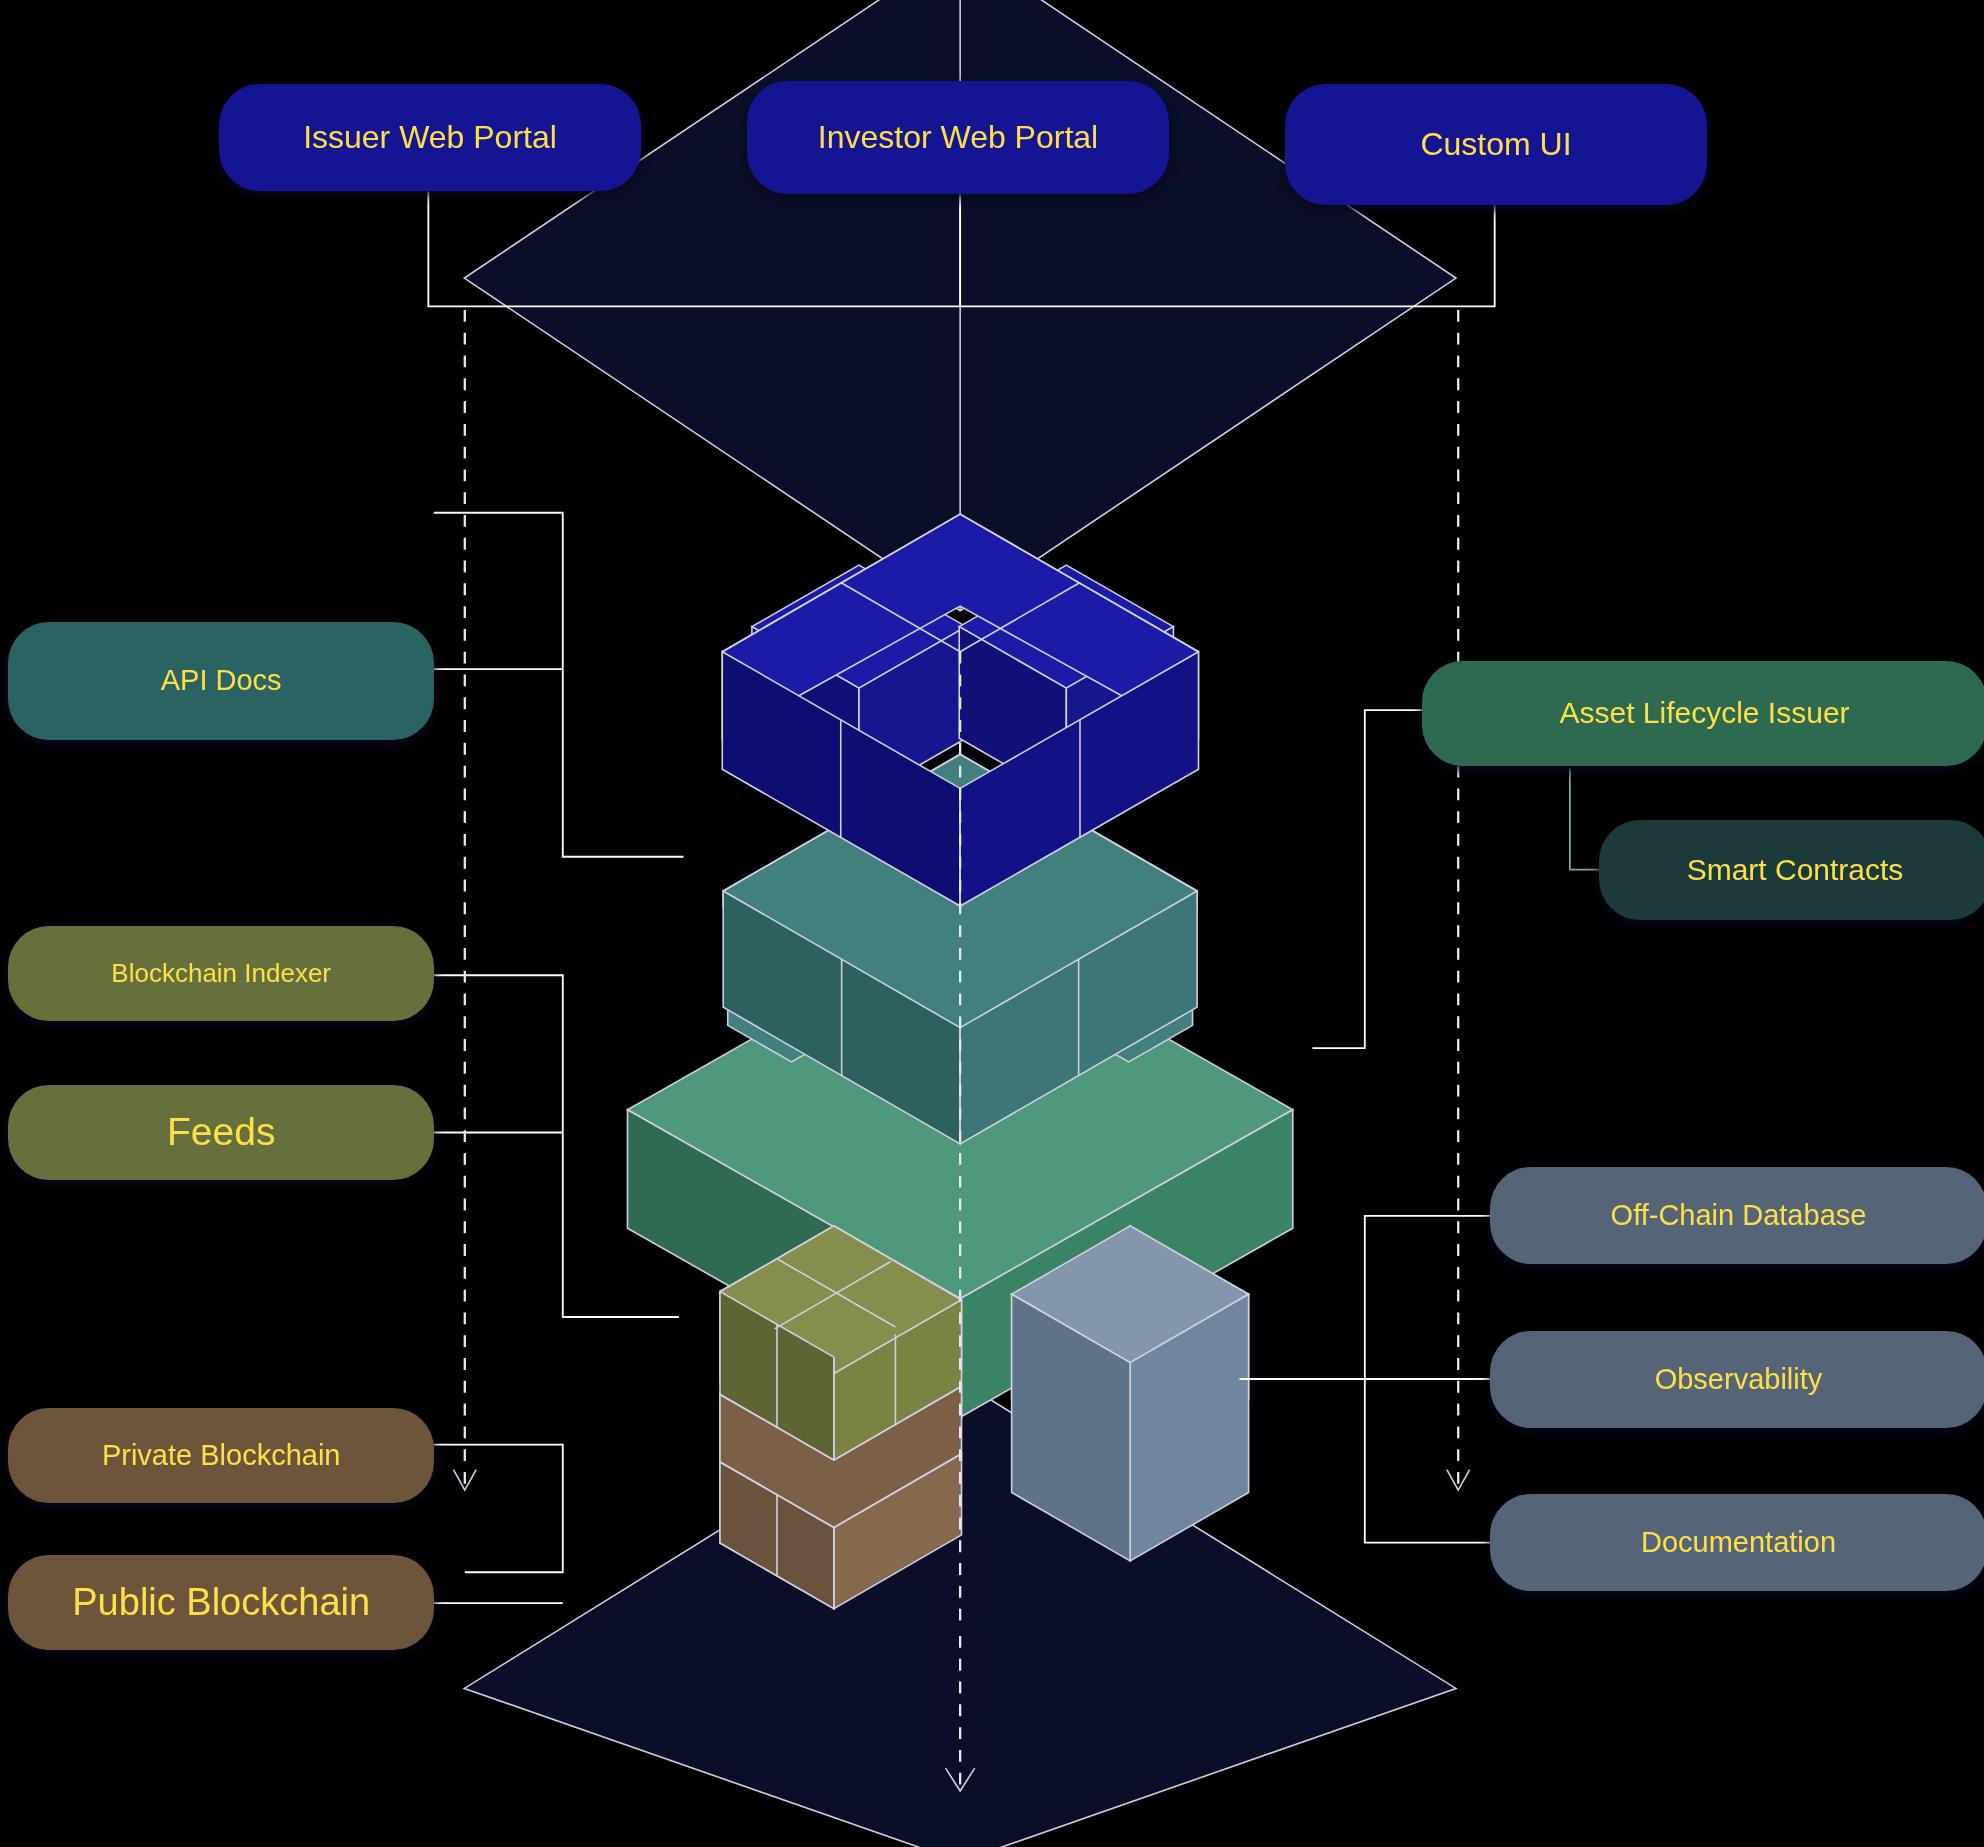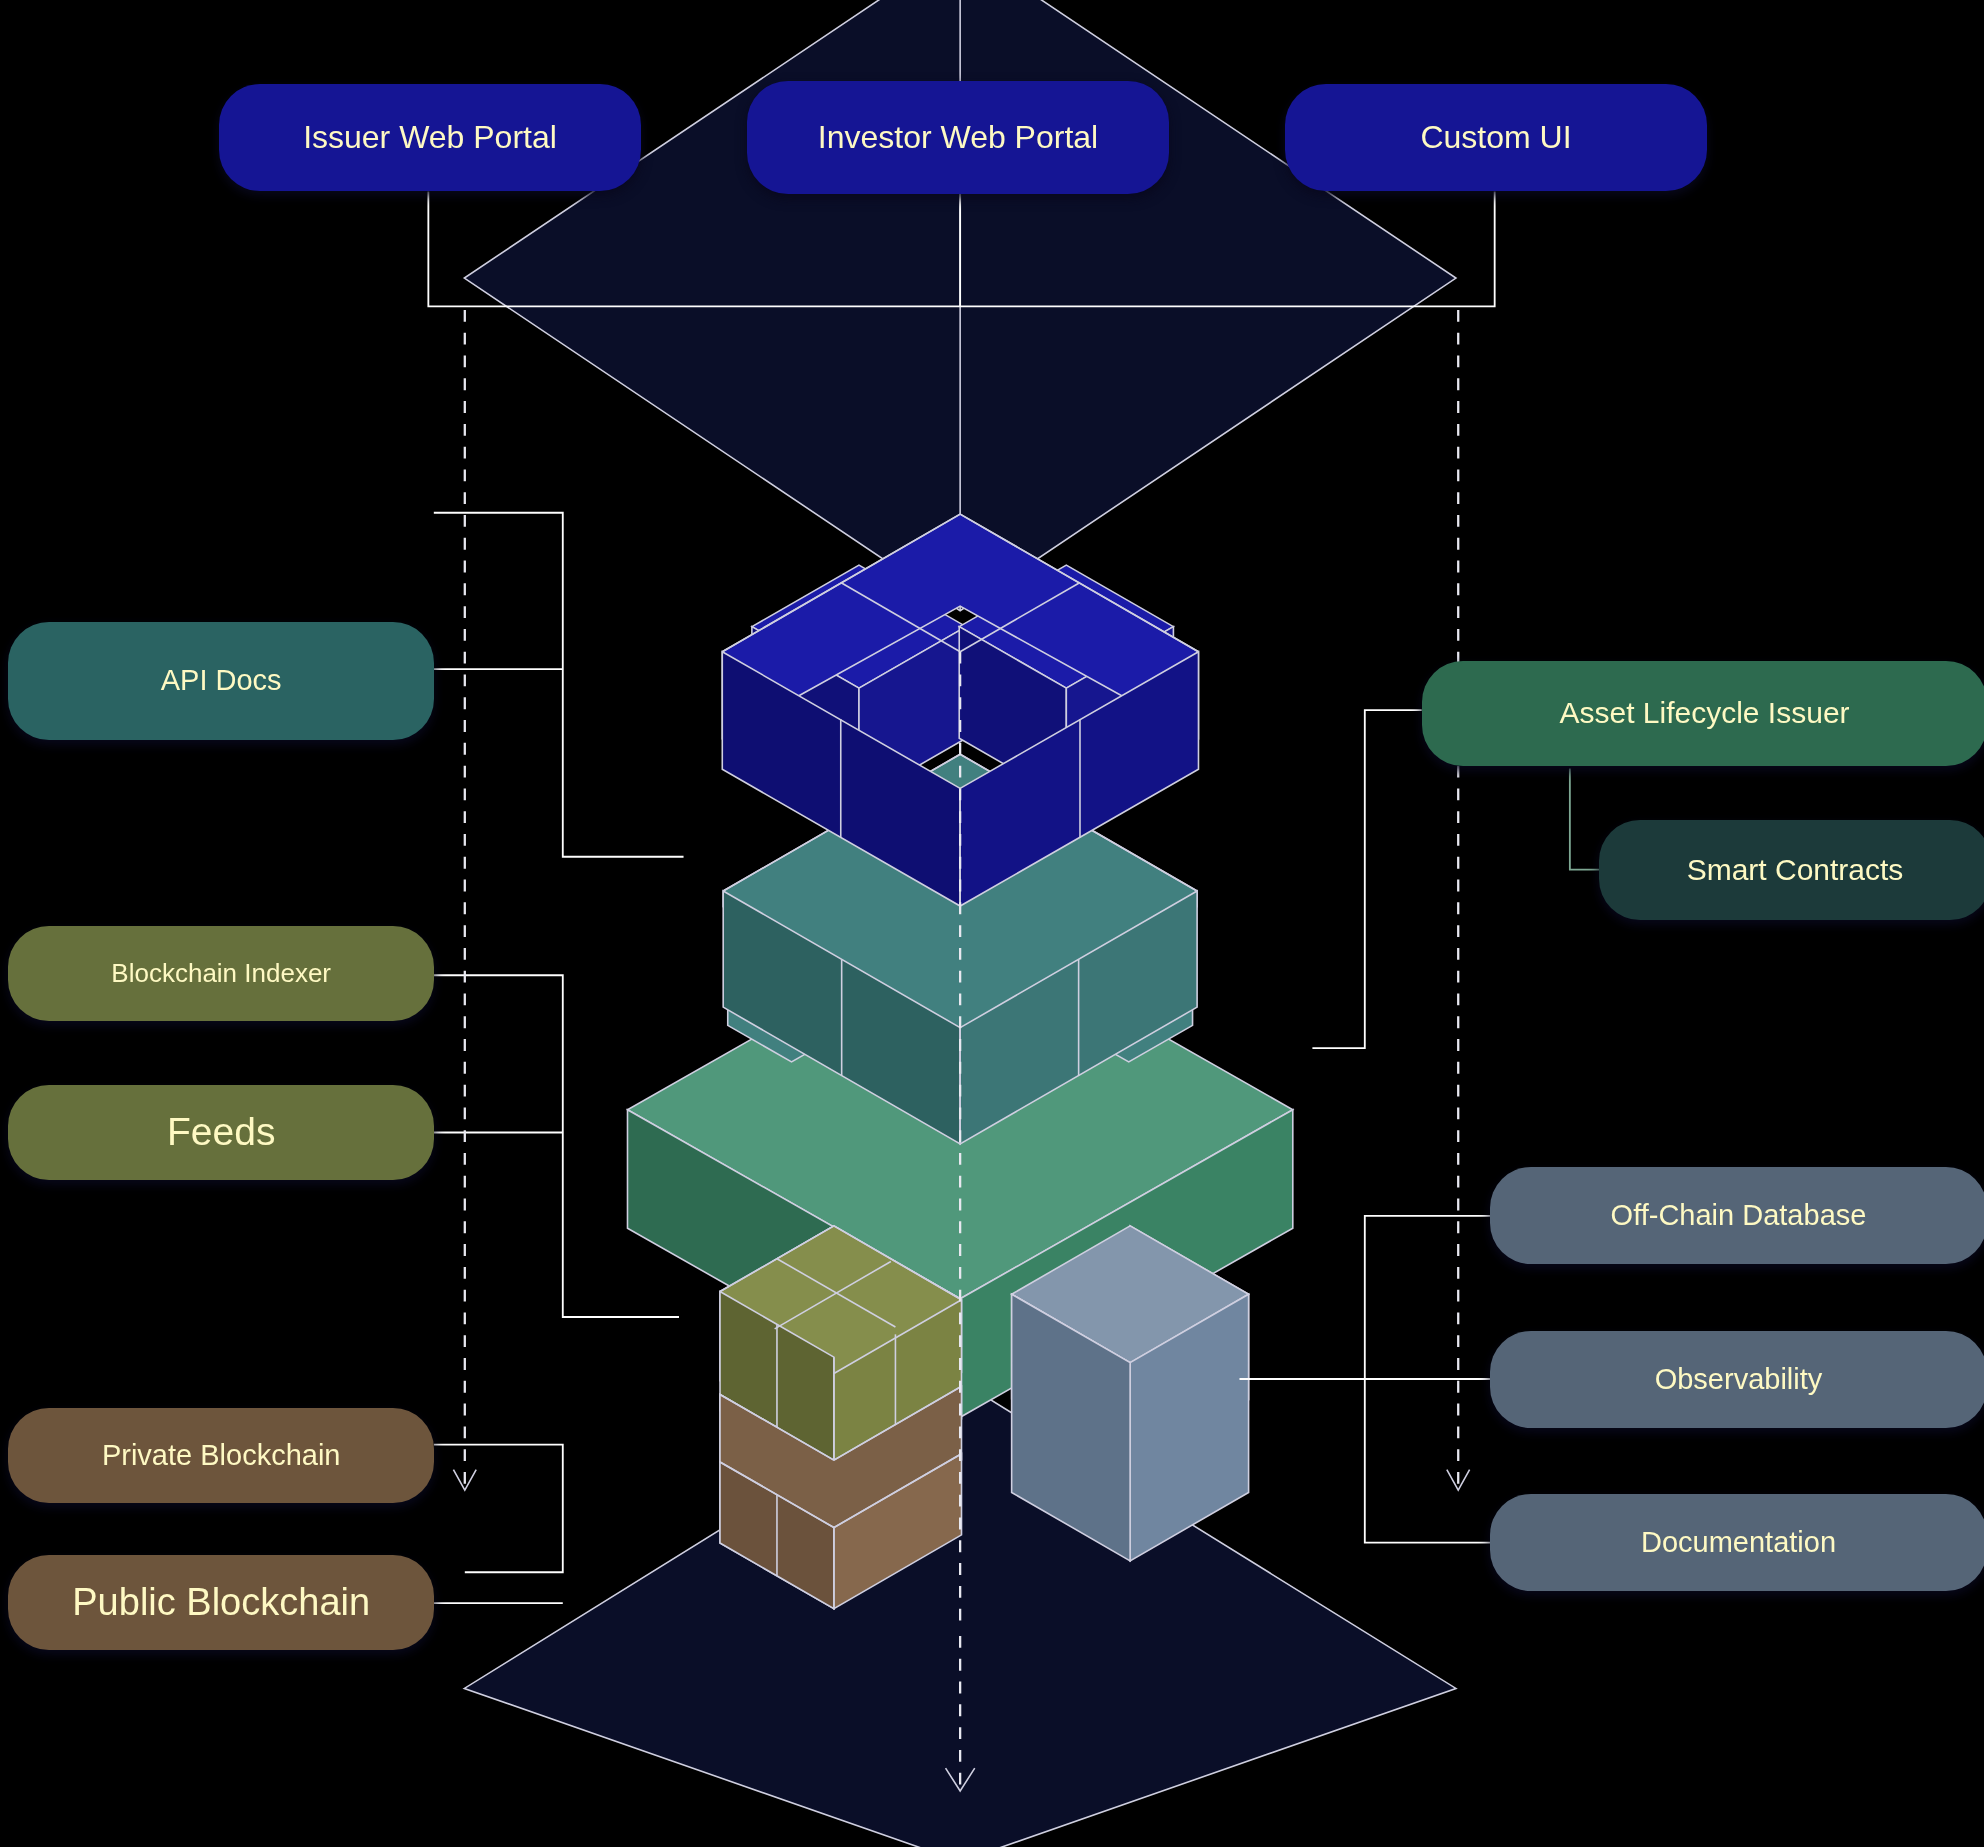--- a/index.html
+++ b/index.html
@@ -4,21 +4,21 @@
 <style>
   html,body{margin:0;padding:0;background:#000;}
   body{width:1985px;height:1848px;overflow:hidden;
        font-family:"Liberation Sans","DejaVu Sans",sans-serif;}
   #stage{position:relative;width:1985px;height:1848px;background:#000000;}
   svg#scene{position:absolute;left:0;top:0;width:1985px;height:1848px;}
 
   .pill{
     position:absolute;
     display:flex;align-items:center;justify-content:center;
-    color:#fef9c3;
+    color:#fde047;
     border-radius:41px;
     box-sizing:border-box;
     text-align:center;
     line-height:1.15;
     box-shadow:0 4.6px 11px rgba(8,8,30,0.95);
     padding:0 18px;
   }
   .pill span{display:block;}
 </style>
 </head>
@@ -197,21 +197,21 @@
     </g>
 
   </svg>
 
   <div class="pill" style="left:219px;top:84px;width:422px;height:107px;background:#151594;font-size:32px;">
     <span>Issuer Web Portal</span>
   </div>
   <div class="pill" style="left:747px;top:81px;width:422px;height:113px;background:#151594;font-size:32px;text-align:right;">
     <span>Investor Web Portal</span>
   </div>
-  <div class="pill" style="left:1285px;top:84px;width:422px;height:107px;background:#151594;font-size:32px;">
+  <div class="pill" style="left:1285px;top:84px;width:422px;height:121px;background:#151594;font-size:32px;">
     <span>Custom UI</span>
   </div>
 
   <div class="pill" style="left:8.2px;top:622px;width:426px;height:118px;background:#2A6362;font-size:29px;">
     <span>API Docs</span>
   </div>
 
   <div class="pill" style="left:8.2px;top:926px;width:426px;height:95px;background:#66703C;font-size:26px;">
     <span>Blockchain Indexer</span>
   </div>

